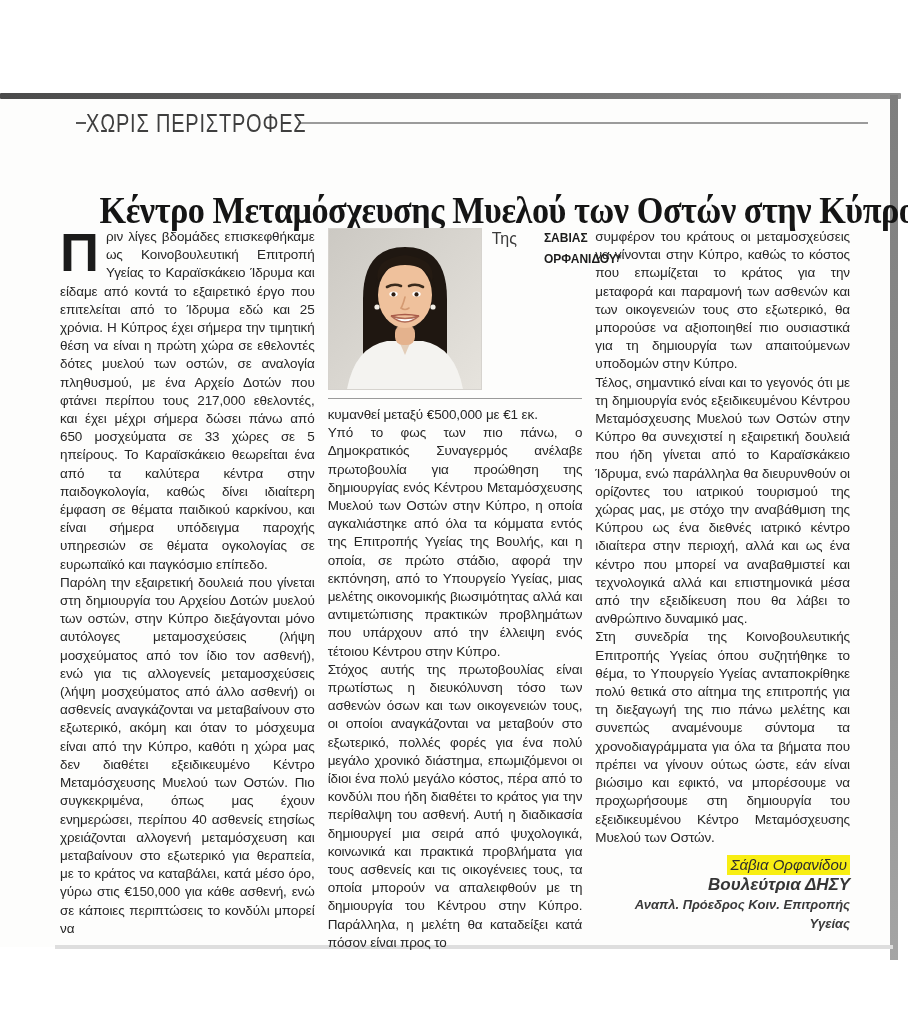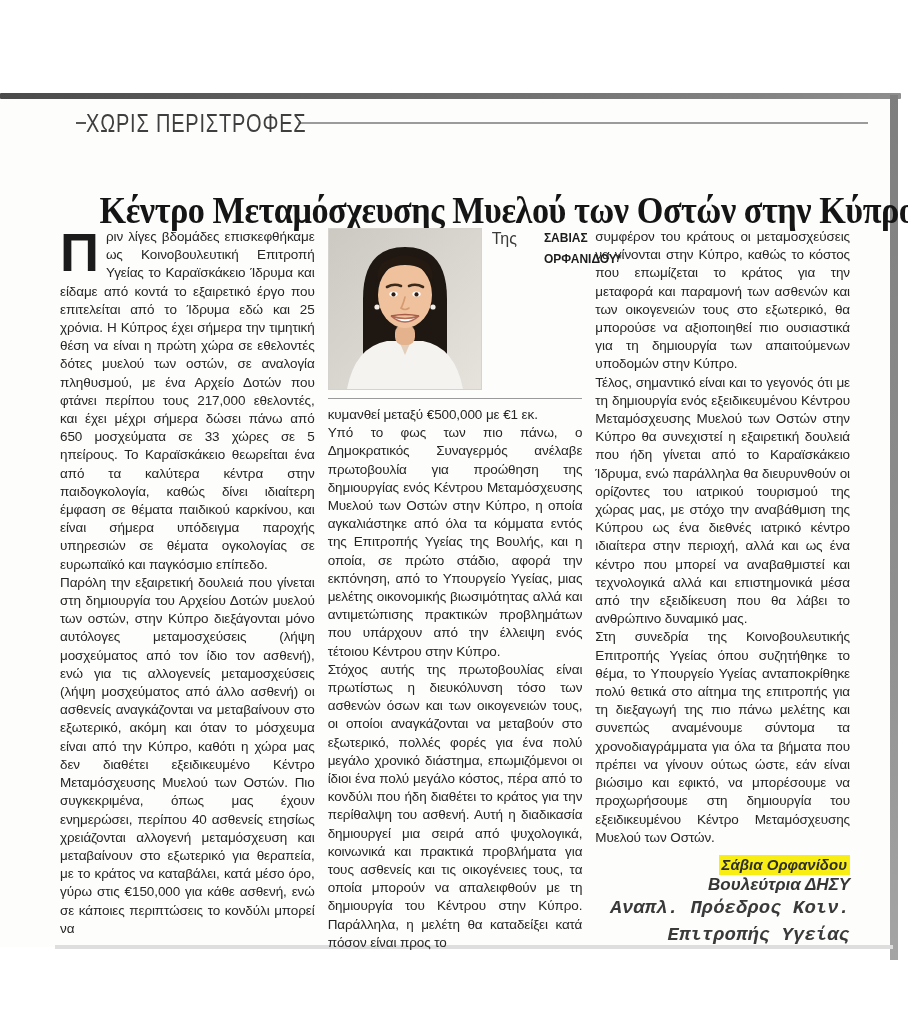--- a/index.html
+++ b/index.html
@@ -50,24 +50,24 @@
   .photo-row{display:flex;height:166px;margin-bottom:0;}
   .photo-frame{width:152px;height:160px;flex:none;border:1px solid #d6d3ce;background:#d9d6d0;}
   .byline{flex:1;display:flex;flex-direction:row;justify-content:flex-end;
     padding:0 0 16px 10px;}
   .byline-prefix{font-size:16px;color:#3a3a3a;line-height:22px;}
   .byline-name{font-size:12px;font-weight:bold;color:#1c1c1c;line-height:21px;width:110px;margin-left:27px;}
   .photo-divider{height:1px;background:#9a9a9a;margin:4px 0 7px 0;}
 
   
   .signature{margin-top:8px;text-align:right;font-style:italic;color:#333;}
-  .sig-name{display:inline-block;background:#f8ee13;font-weight:bold;font-size:15px;
+  .sig-name{display:inline-block;background:#f8ee13;font-weight:normal;font-size:15px;
     line-height:20px;padding:0 3px;color:#2d2d2d;}
   .sig-role1{font-weight:bold;font-size:17px;line-height:20px;color:#353535;}
-  .sig-role2{font-weight:bold;font-size:19px;line-height:27px;color:#3a3a3a;font-family:Liberation Mono, monospace;}
+  .sig-role2{font-weight:bold;font-size:13px;line-height:19px;color:#3a3a3a;}
 </style>
 </head>
 <body>
 
 <div class="paper"></div>
 <div class="top-edge"></div>
 <div class="right-edge"></div>
 <div class="bottom-edge"></div>
 
 <div class="masthead">

